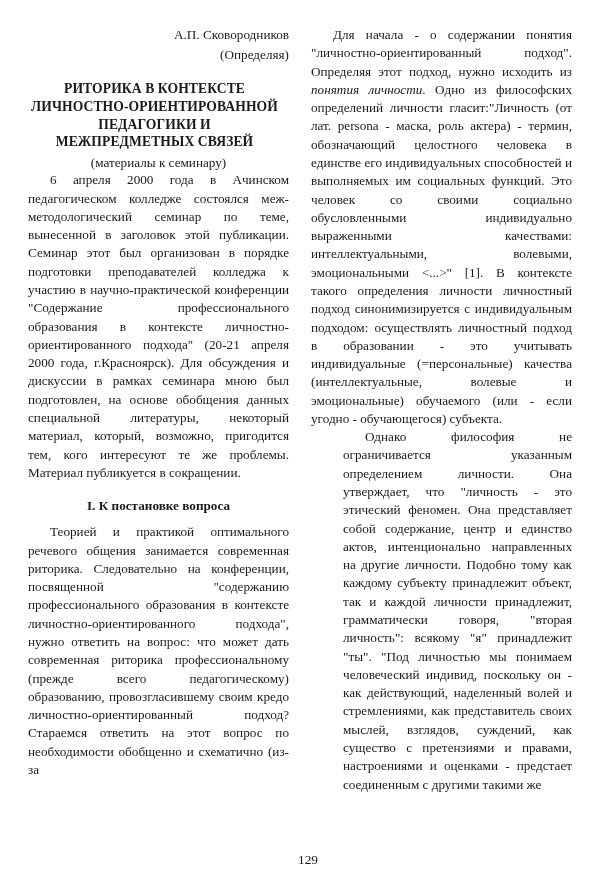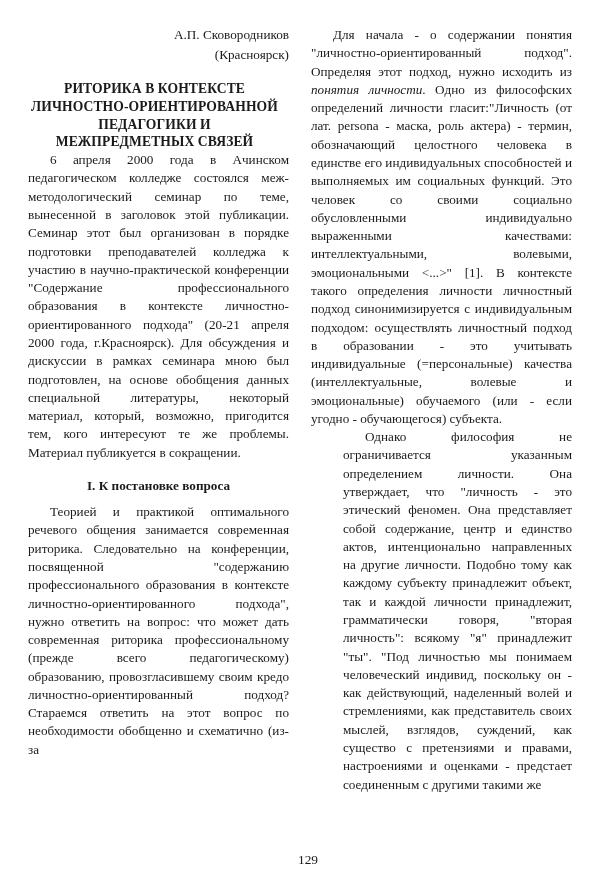--- a/index.html
+++ b/index.html
@@ -87,23 +87,24 @@
   .italic { font-style: italic; }
 </style>
 </head>
 <body>
 
 <div class="page">
   <div class="columns">
 
     <div class="col">
       <div class="author-line">А.П. Сковородников</div>
-      <div class="author-line">(Красноярск)</div>
+      <div class="author-line">(Определяя)</div>
 
       <div class="title">РИТОРИКА В КОНТЕКСТЕ ЛИЧНОСТНО-ОРИЕНТИРОВАННОЙ ПЕДАГОГИКИ И МЕЖПРЕДМЕТНЫХ СВЯЗЕЙ</div>
+      <div class="subtitle">(материалы к семинару)</div>
 
       <p class="body spacer-top">6 апреля 2000 года в Ачинском педагогическом колледже состоялся меж-методологический семинар по теме, вынесенной в заголовок этой публикации. Семинар этот был организован в порядке подготовки преподавателей колледжа к участию в научно-практической конференции "Содержание профессионального образования в контексте личностно-ориентированного подхода" (20-21 апреля 2000 года, г.Красноярск). Для обсуждения и дискуссии в рамках семинара мною был подготовлен, на основе обобщения данных специальной литературы, некоторый материал, который, возможно, пригодится тем, кого интересуют те же проблемы. Материал публикуется в сокращении.</p>
 
       <div class="section-head">I. К постановке вопроса</div>
 
       <p class="body">Теорией и практикой оптимального речевого общения занимается современная риторика. Следовательно на конференции, посвященной "содержанию профессионального образования в контексте личностно-ориентированного подхода", нужно ответить на вопрос: что может дать современная риторика профессиональному (прежде всего педагогическому) образованию, провозгласившему своим кредо личностно-ориентированный подход? Стараемся ответить на этот вопрос по необходимости обобщенно и схематично (из-за</p>
     </div>
 
     <div class="col">
 

